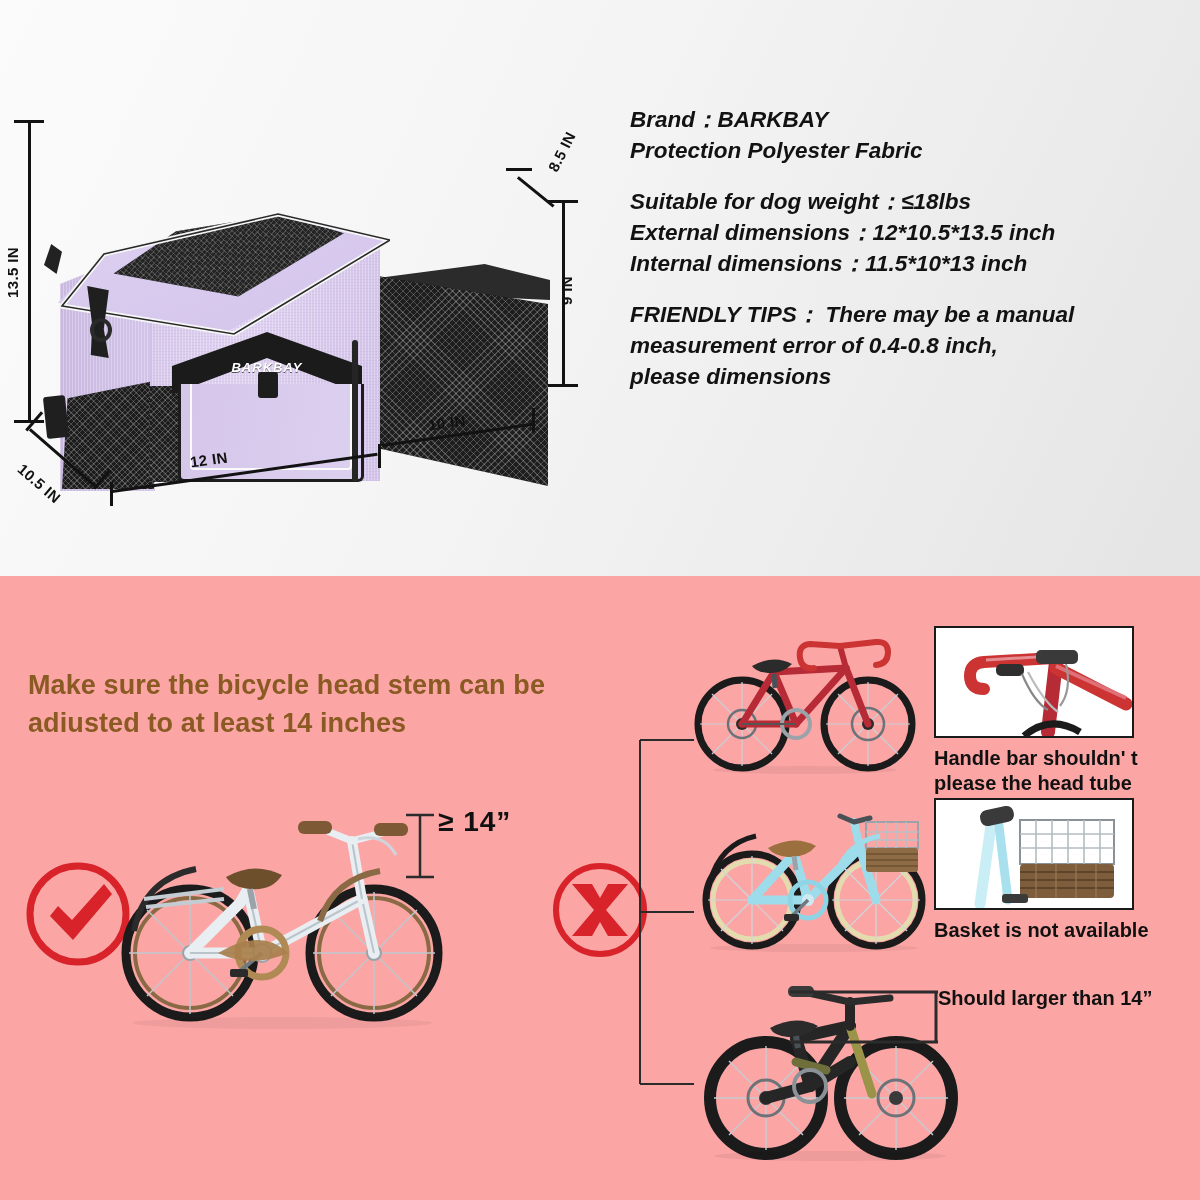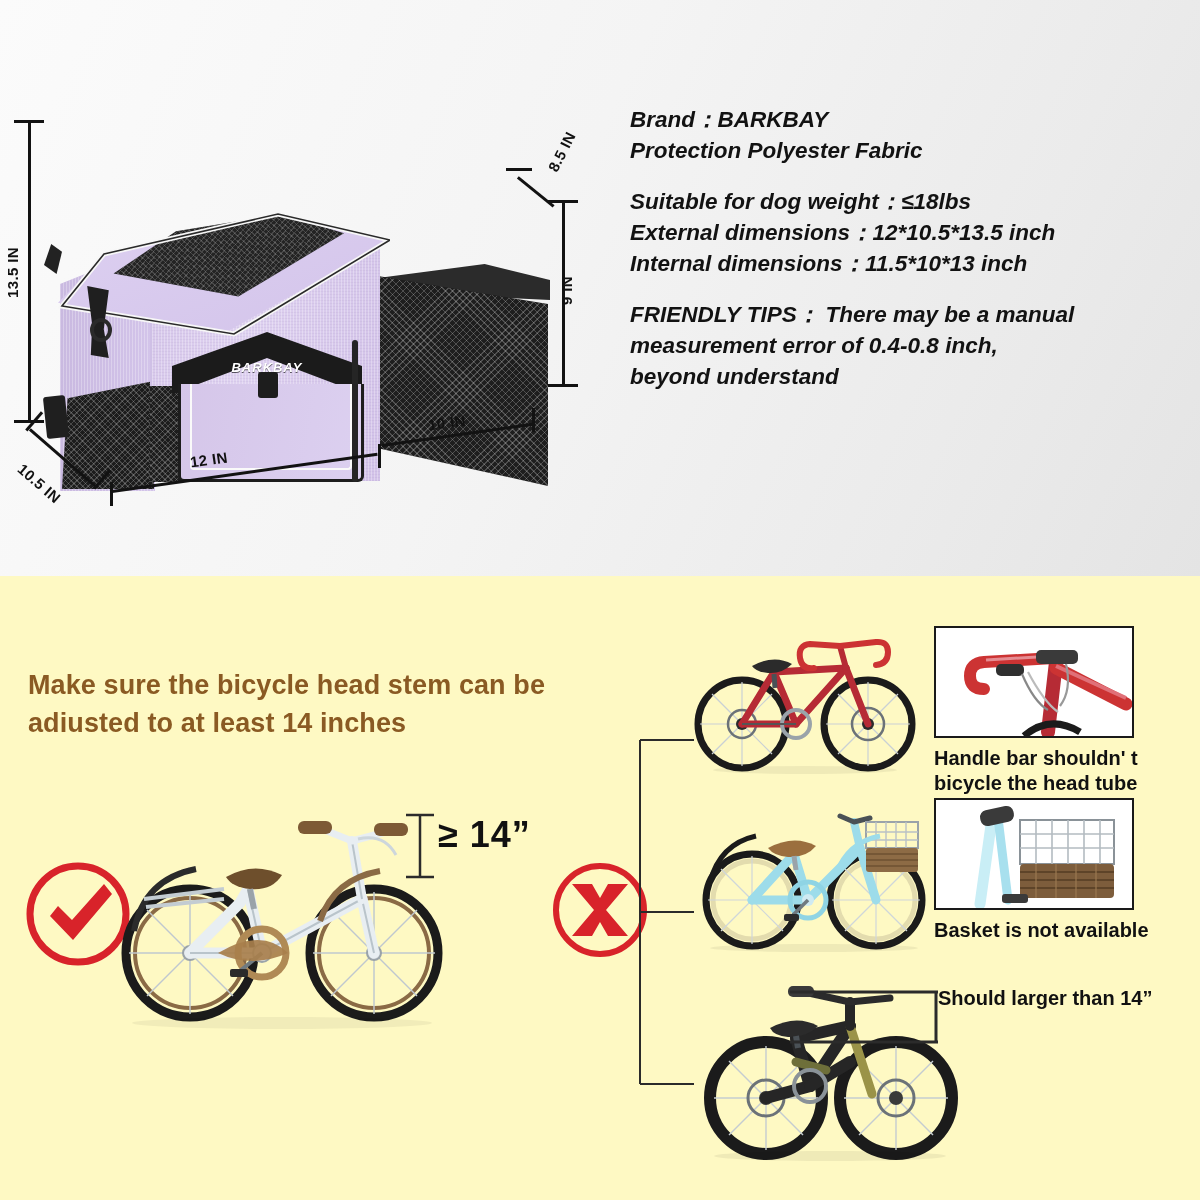--- a/index.html
+++ b/index.html
@@ -180,36 +180,36 @@
   }
   .spec-line {
     font-size: 22.5px; font-weight: bold; font-style: italic;
     color: #121212; line-height: 31px; white-space: nowrap;
   }
   .spec-gap { height: 20px; }
 
   
   #bottom-section {
     position: absolute; left: 0; top: 576px; width: 1200px; height: 624px;
-    background: #fef9c3;
+    background: #fca5a5;
   }
   #headline {
     position: absolute; left: 28px; top: 90px; width: 600px;
   }
   .headline-line {
     font-size: 27px; font-weight: bold; color: #8a5a23;
     line-height: 38px; letter-spacing: .1px;
   }
 
   
   #check-mark { position: absolute; left: 22px; top: 282px; width: 112px; height: 112px; }
   #good-bike { position: absolute; left: 112px; top: 205px; width: 340px; height: 250px; }
   #ge14-label {
-    position: absolute; left: 438px; top: 238px;
-    font-size: 36px; font-weight: bold; color: #111;
+    position: absolute; left: 438px; top: 230px;
+    font-size: 28px; font-weight: bold; color: #111;
     letter-spacing: 1px; white-space: nowrap;
   }
 
   
   #x-mark { position: absolute; left: 548px; top: 282px; width: 104px; height: 104px; }
 
   
   .bike-row { position: absolute; }
   .detail-box {
     position: absolute; border: 2px solid #1a1a1a; background: #fff; overflow: hidden;
@@ -295,21 +295,21 @@
     <div class="spec-gap"></div>
 
     <div class="spec-line">Suitable for dog weight：≤18lbs</div>
     <div class="spec-line">External  dimensions：12*10.5*13.5 inch</div>
     <div class="spec-line">Internal dimensions：11.5*10*13 inch</div>
 
     <div class="spec-gap"></div>
 
     <div class="spec-line">FRIENDLY TIPS：  There may be a manual</div>
     <div class="spec-line">measurement error of 0.4-0.8 inch,</div>
-    <div class="spec-line">beyond understand</div>
+    <div class="spec-line">please dimensions</div>
   </div>
 </div>
 
 <div id="bottom-section">
 
   <div id="headline">
     <div class="headline-line">Make sure the bicycle head stem can be</div>
     <div class="headline-line">adiusted to at least 14 inches</div>
   </div>
 
@@ -476,21 +476,21 @@
 
       <path d="M86 46 q12 28 26 36" fill="none" stroke="#888" stroke-width="2.2"></path>
       <path d="M92 44 q16 30 30 40" fill="none" stroke="#bbb" stroke-width="2.2"></path>
       <path d="M130 36 q6 26 -6 42" fill="none" stroke="#999" stroke-width="2.2"></path>
 
       <path d="M88 108 q26 -22 56 -4" fill="none" stroke="#1b1b1b" stroke-width="7"></path>
     </svg>
   </div>
   <div class="caption" style="left:934px; top:170px;">
     <div>Handle bar shouldn' t</div>
-    <div>bicycle the head tube</div>
+    <div>please the head tube</div>
   </div>
 
   <div class="bike-row" style="left:690px; top:228px; width:240px; height:150px;">
     <svg width="240" height="150" viewBox="0 0 240 150">
       <circle cx="62" cy="96" r="46" fill="none" stroke="#1b1b1b" stroke-width="7"></circle>
       <circle cx="62" cy="96" r="39" fill="none" stroke="#e3dcae" stroke-width="5"></circle>
       <circle cx="186" cy="96" r="46" fill="none" stroke="#1b1b1b" stroke-width="7"></circle>
       <circle cx="186" cy="96" r="39" fill="none" stroke="#e3dcae" stroke-width="5"></circle>
       <g stroke="#cfd6da" stroke-width="1.2">
         <line x1="62" y1="96" x2="62" y2="52"></line>

